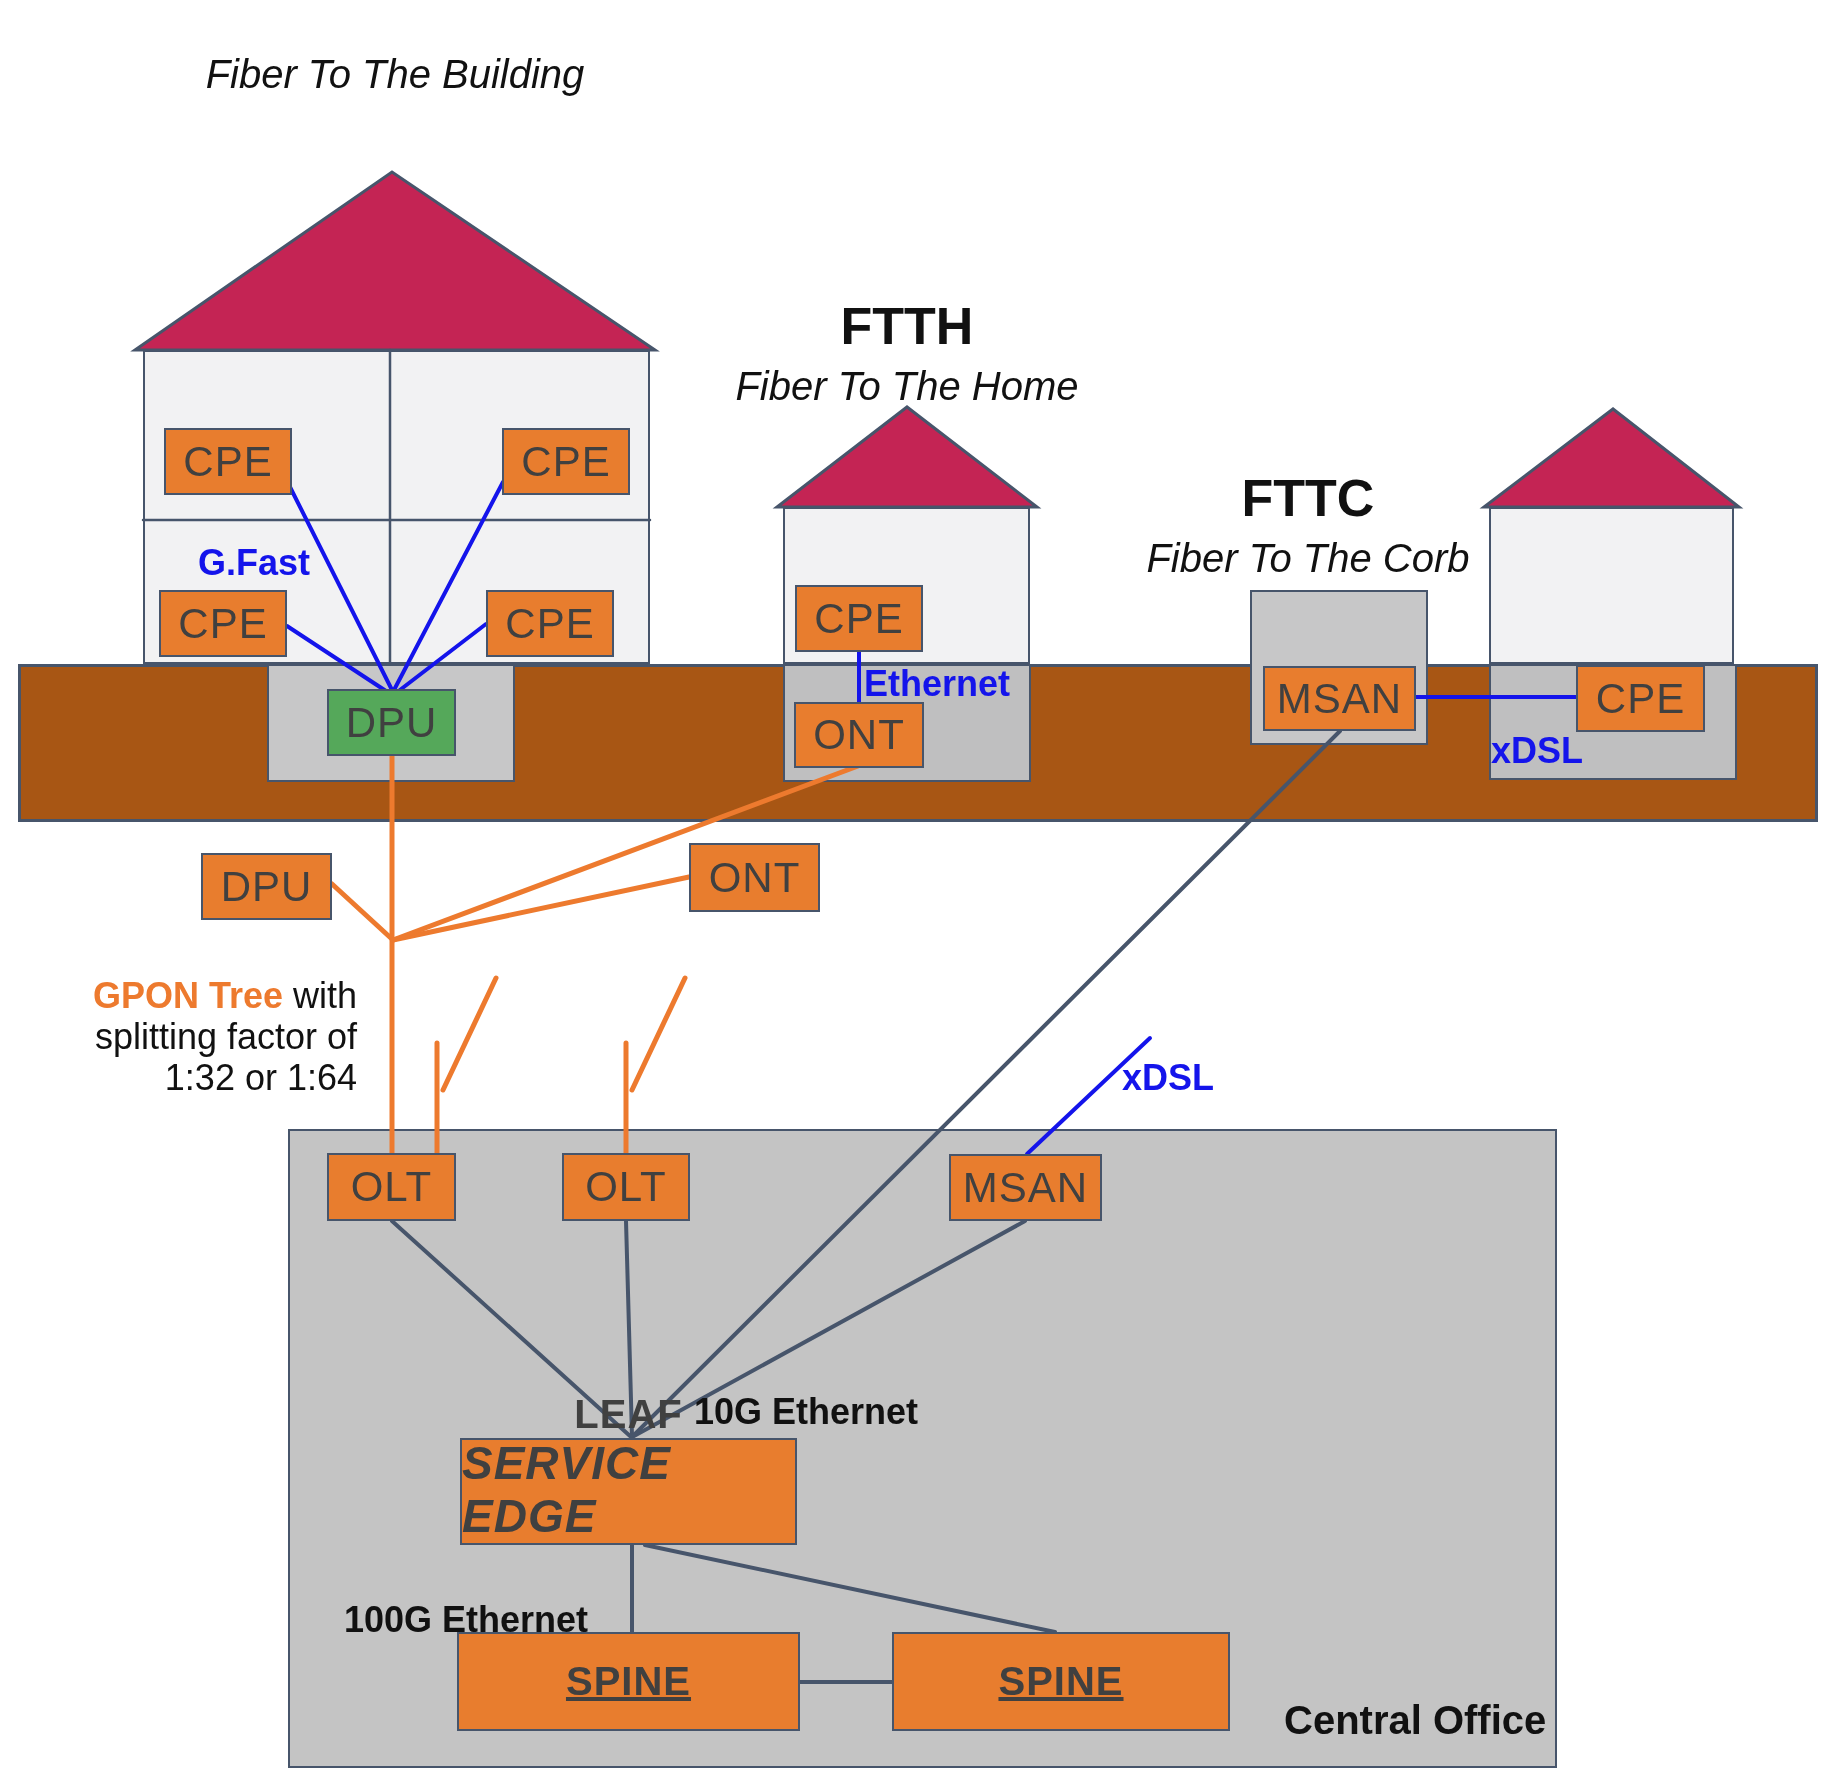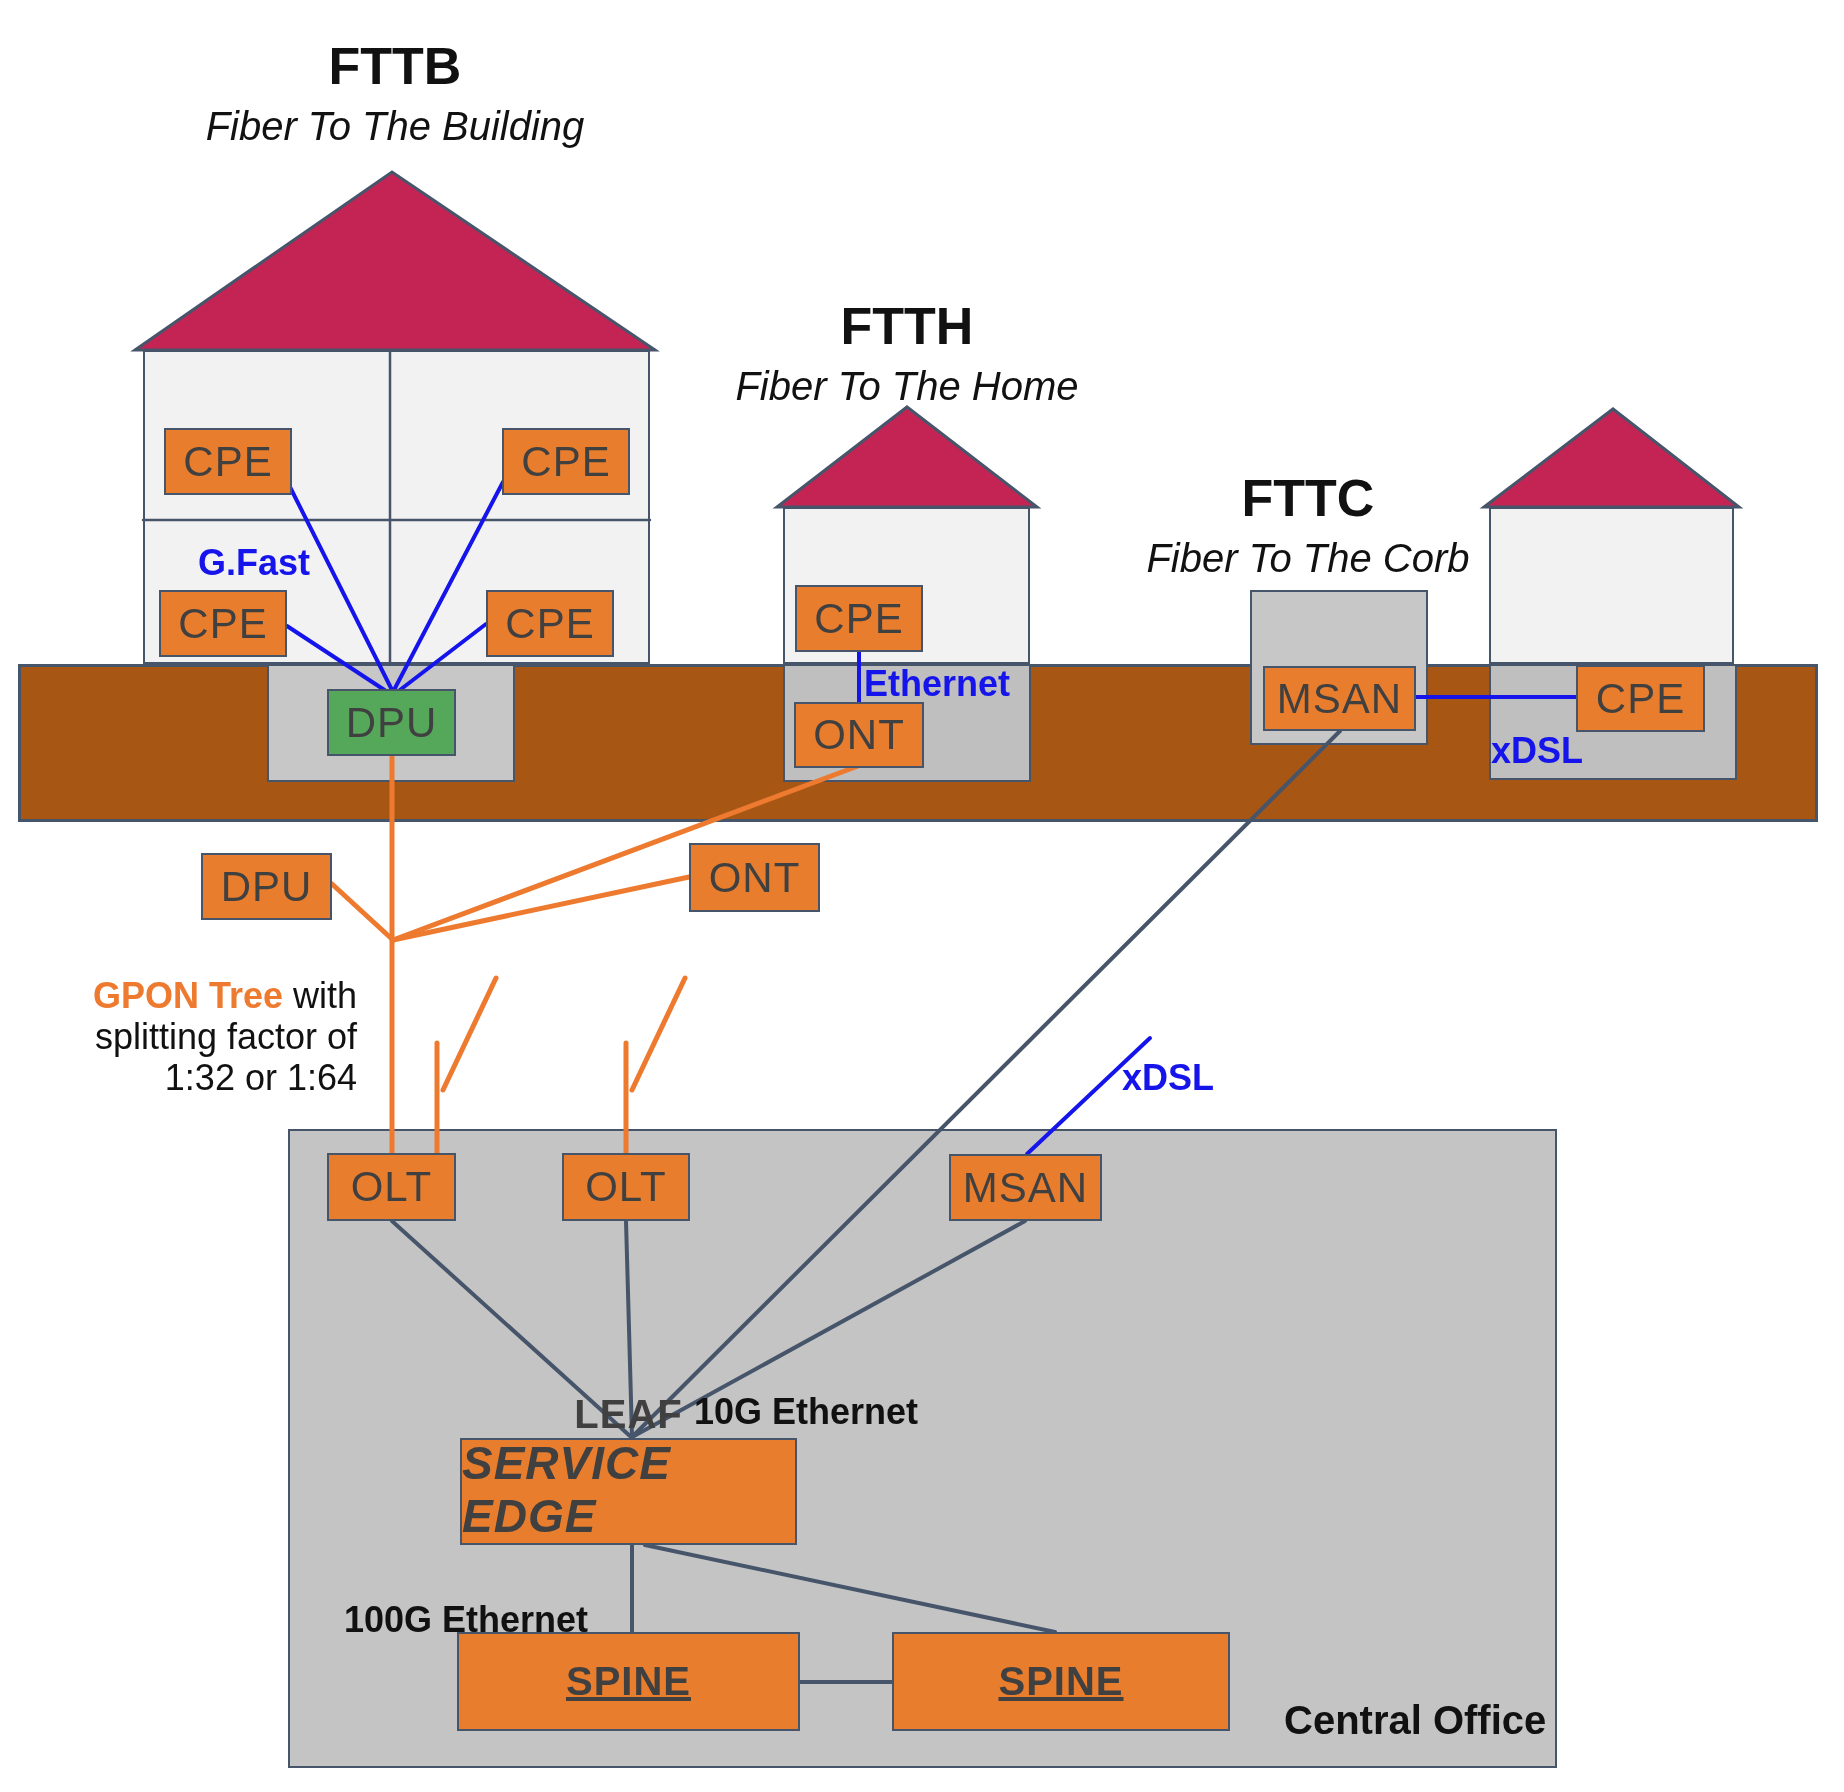--- a/index.html
+++ b/index.html
@@ -94,21 +94,20 @@
   <line class="l-slate" x1="626" y1="1221" x2="632" y2="1436"></line>
   <line class="l-slate" x1="1025" y1="1221" x2="634" y2="1436"></line>
   <line class="l-slate" x1="1340" y1="731" x2="632" y2="1437"></line>
 
   <line class="l-slate" x1="632" y1="1545" x2="632" y2="1632"></line>
   <line class="l-slate" x1="645" y1="1545" x2="1055" y2="1632"></line>
   <line class="l-slate" x1="800" y1="1682" x2="892" y2="1682"></line>
 </svg>
 
 <div class="abs layer3 title-block" style="left:135px;top:40px;width:520px;">
-  <div class="title-main">FTTB</div>
   <div class="title-sub">Fiber To The Building</div>
 </div>
 
 <div class="abs layer3 title-block" style="left:647px;top:300px;width:520px;">
   <div class="title-main">FTTH</div>
   <div class="title-sub">Fiber To The Home</div>
 </div>
 
 <div class="abs layer3 title-block" style="left:1048px;top:472px;width:520px;">
   <div class="title-main">FTTC</div>

